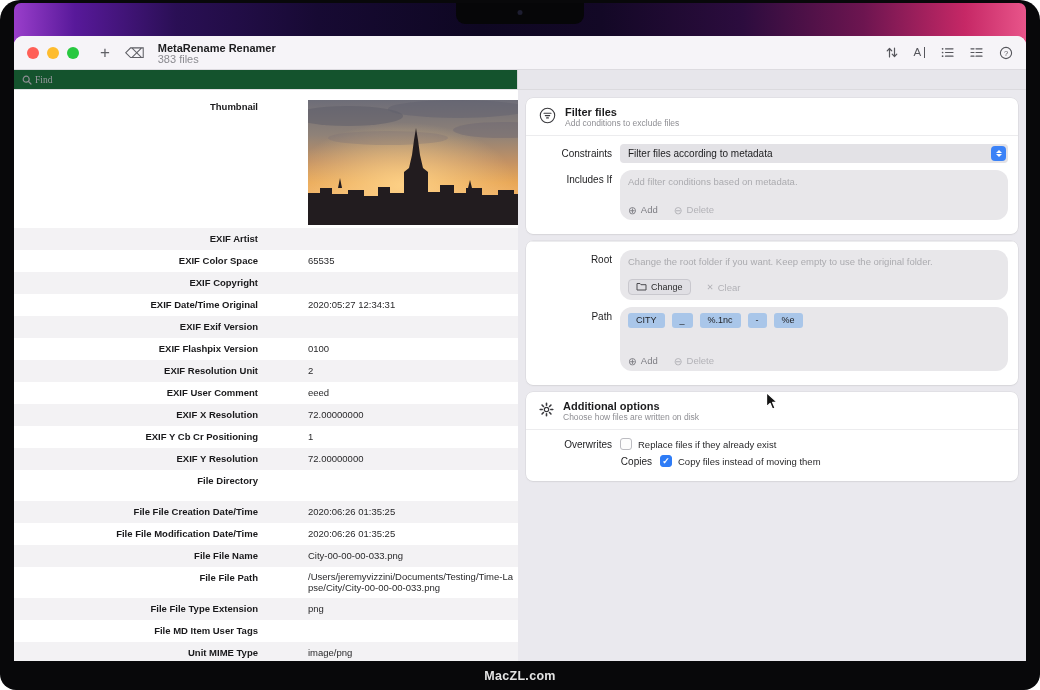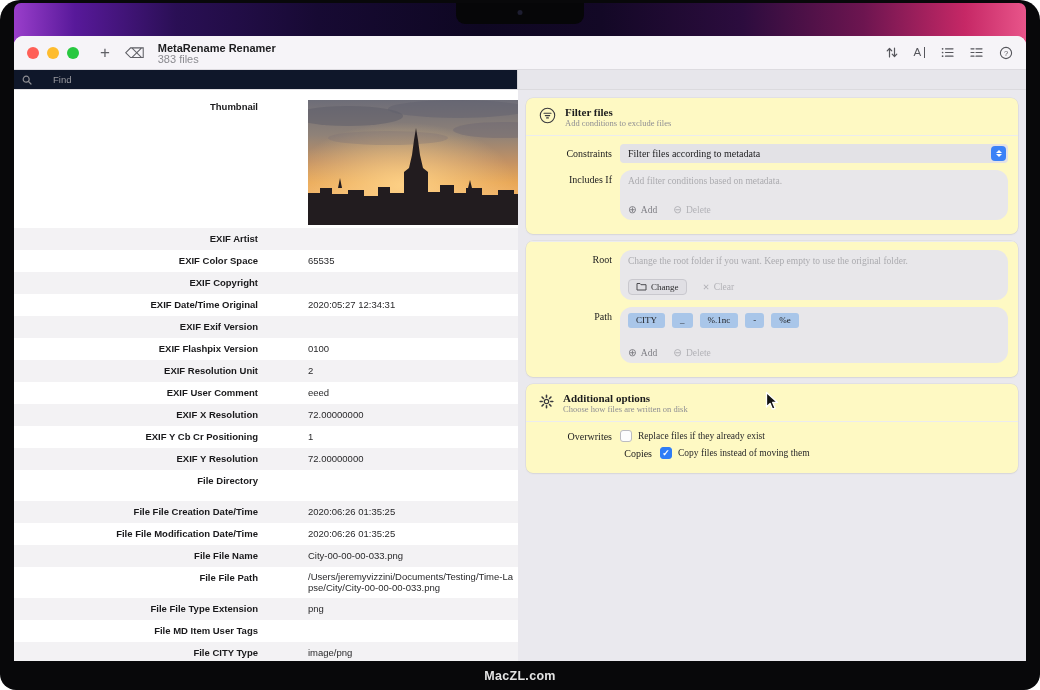--- a/index.html
+++ b/index.html
@@ -26,61 +26,61 @@
   .title-block { margin-left:13px; }
   .t1 { font-size:11px; font-weight:700; color:#1c1c1e; line-height:12px; }
   .t2 { font-size:11px; color:#8b8b90; line-height:10px; }
   .tb-right { margin-left:auto; display:flex; align-items:center; gap:16px; }
   .tb-ico { display:flex; align-items:center; }
   .ai-ico { display:flex; align-items:center; }
   .ai-a { font-size:11.5px; color:#56565c; line-height:11px; }
   .ai-bar { width:1.3px; height:11px; background:#56565c; margin-left:2.5px; }
 
   .subbar { height:20px; min-height:20px; display:flex; }
-  .search { width:504px; min-width:504px; background:#0f172a; border-bottom:1px solid #e2e1e4; border-right:1px solid #d5d4d8; display:flex; align-items:center; padding:0 8px; gap:21px; }
+  .search { width:504px; min-width:504px; background:#14532d; border-bottom:1px solid #e2e1e4; border-right:1px solid #d5d4d8; display:flex; align-items:center; padding:0 8px; gap:3px;font-family:Liberation Serif, serif; }
   .search-ph { color:#9a9aa0; font-size:9.5px; }
   .subbar-right { flex:1; background:#e7e6eb; border-bottom:1px solid #dbdade; }
 
   .content { flex:1; display:flex; overflow:hidden; }
 
   
   .table { width:504px; min-width:504px; background:#fff; overflow:hidden; }
   .mrow { display:flex; height:22px;gap:28px; }
   .mrow.stripe { background:#f3f2f4; }
   .mrow.tall { height:31px; }
   .rlabel { width:244px; min-width:244px; text-align:right; font-size:9.5px; font-weight:700; color:#19191b; padding-top:5px; line-height:11px; }
   .rvalue { margin-left:22px; width:226px; font-size:9.5px; color:#29292b; padding-top:5px; line-height:11px; word-break:break-all; }
   .mrow.tall .rvalue { padding-top:4px; }
   .thumb-row { height:138px; }
   .thumb-row .rlabel { padding-top:11px; }
   .thumbwrap { margin-left:22px; padding-top:10px; }
   .thumbwrap svg { display:block; }
 
   
   .rightpanel { flex:1; background:#eae9ee; padding:8px; overflow:hidden; }
-  .card { background:#fef9c3; border-radius:7px; box-shadow:0 0 0 0.5px rgba(0,0,0,.07), 0 1px 2px rgba(0,0,0,.05); margin-bottom:7px; overflow:hidden;font-family:Liberation Serif, serif; }
+  .card { background:#ffffff; border-radius:7px; box-shadow:0 0 0 0.5px rgba(0,0,0,.07), 0 1px 2px rgba(0,0,0,.05); margin-bottom:7px; overflow:hidden; }
   .card-head { display:flex; align-items:center; gap:9px; padding:8px 13px 7px; }
   .card-title { font-size:11px; font-weight:700; color:#1c1c1e; line-height:12px; }
   .card-sub { font-size:8.5px; color:#8e8e93; line-height:10px; }
   .divider { height:1px; background:#ececee; }
   .card-body { padding:8px 10px 10px 0; }
   .frow { display:flex; margin-bottom:7px; }
   .frow:last-child { margin-bottom:4px; }
   .flabel { width:94px; min-width:94px; text-align:right; font-size:10px; color:#1c1c1e; padding-right:8px; padding-top:4px; }
   .fctrl { flex:1; }
 
   .dropdown { height:19px; background:#e3e2e6; border-radius:4px; display:flex; align-items:center; font-size:10px; color:#1c1c1e; padding-left:8px; }
   .stepper { margin-left:auto; margin-right:2px; width:15px; height:15px; background:#3b82f7; border-radius:4px; display:flex; flex-direction:column; align-items:center; justify-content:center; gap:1.5px; }
   .tri-up { width:0; height:0; border-left:3px solid transparent; border-right:3px solid transparent; border-bottom:3.5px solid #fff; }
   .tri-down { width:0; height:0; border-left:3px solid transparent; border-right:3px solid transparent; border-top:3.5px solid #fff; }
 
   .bigbox { background:#e8e7ea; border-radius:12px; position:relative; }
   .includes-box { height:50px; }
   .root-box { height:50px; }
-  .path-box { height:56px; }
+  .path-box { height:64px; }
   .box-ph { font-size:9.5px; color:#ababaf; padding:6px 8px 0; line-height:11px; }
   .box-actions { position:absolute; left:8px; bottom:5px; display:flex; gap:16px; align-items:center; }
   .act { font-size:9.5px; display:flex; gap:4px; align-items:center; }
   .act .g { font-size:10.5px; line-height:10px; }
   .act-add { color:#7d7d83; }
   .act-del { color:#b2b2b7; }
 
   .btn-change { display:flex; align-items:center; gap:4px; background:#e0dfe4; border:1px solid #c9c8ce; border-radius:4px; padding:1.5px 7px; font-size:9px; color:#2c2c2e; }
   .clear-act { font-size:9.5px; color:#b2b2b7; display:flex; gap:4px; align-items:center; }
   .clear-x { font-size:8.5px; }
@@ -264,21 +264,21 @@
   </div>
               <div class="mrow stripe">
     <div class="rlabel">File File Type Extension</div>
     <div class="rvalue">png</div>
   </div>
               <div class="mrow">
     <div class="rlabel">File MD Item User Tags</div>
     <div class="rvalue"></div>
   </div>
               <div class="mrow stripe">
-    <div class="rlabel">File CITY Type</div>
+    <div class="rlabel">Unit MIME Type</div>
     <div class="rvalue">image/png</div>
   </div>
             </div>
         </div>
 
         <div class="rightpanel">
 
           <div class="card">
             <div class="card-head">
               <span>

